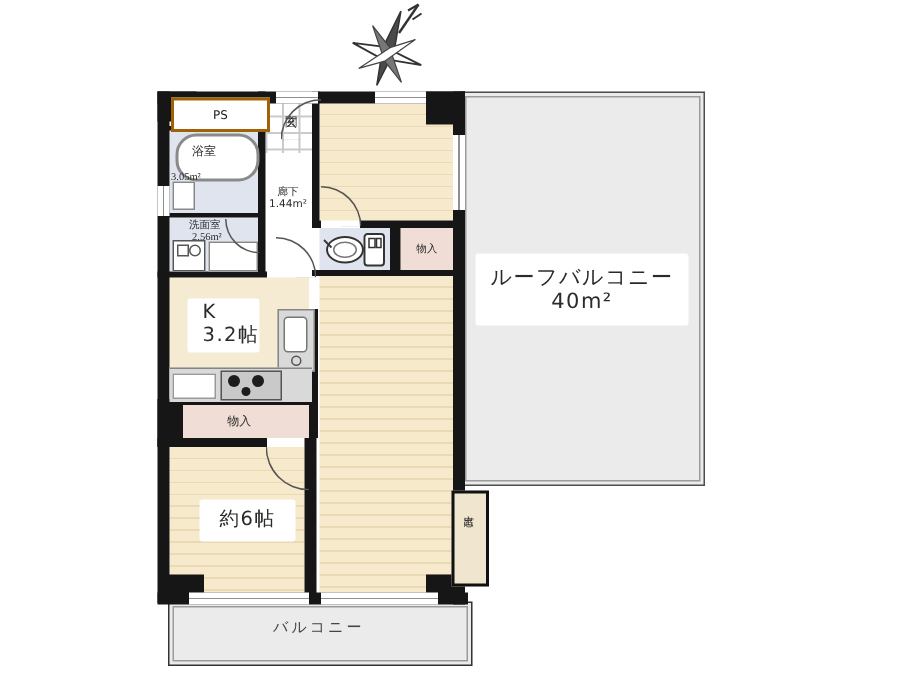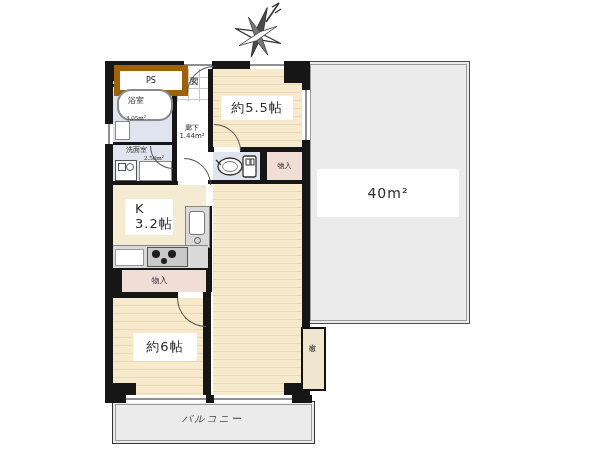--- a/index.html
+++ b/index.html
@@ -46,27 +46,28 @@
     </g>
     <line x1="40" y1="22" x2="53" y2="3" stroke="#333" stroke-width="1.6"></line>
     <line x1="53" y1="3" x2="46" y2="7" stroke="#333" stroke-width="1.4"></line>
     <line x1="55" y1="9" x2="49" y2="13" stroke="#333" stroke-width="1.4"></line>
   </svg>
 
   <div class="abs grey" style="left:307px;top:61px;width:161px;height:261px;border:1px solid #4d4d4d;">
     <div class="abs" style="left:2px;top:2px;right:2px;bottom:2px;border:1px solid #9b9b9b;"></div>
   </div>
   <div class="lbl roomlbl" style="left:317px;top:169px;width:142px;height:48px;flex-direction:column;font-size:14px;">
+    <span>ルーフバルコニー</span>
     <span>40m²</span>
   </div>
 
   <div class="abs grey" style="left:112px;top:401px;width:201px;height:41px;border:1px solid #333;">
     <div class="abs" style="left:2px;top:2px;right:2px;bottom:2px;border:1px solid #9b9b9b;"></div>
   </div>
-  <div class="lbl" style="left:112px;top:413px;width:201px;text-align:center;font-size:10px;color:#444;letter-spacing:2px;font-style:italic;">バルコニー</div>
+  <div class="lbl" style="left:112px;top:413px;width:201px;text-align:center;font-size:10px;color:#444;letter-spacing:2px;">バルコニー</div>
 
   <div class="abs tiles" style="left:177px;top:66px;width:33px;height:36px;"></div>
   <div class="abs wet" style="left:113px;top:87px;width:59px;height:55px;"></div>
   <div class="abs wet" style="left:113px;top:145px;width:59px;height:36px;"></div>
   <div class="abs tatami" style="left:213px;top:69px;width:89px;height:78px;"></div>
   <div class="abs wet" style="left:213px;top:152px;width:47px;height:28px;"></div>
   <div class="abs pink" style="left:267px;top:152px;width:35px;height:28px;"></div>
   <div class="abs plainbeige" style="left:113px;top:185px;width:93px;height:82px;"></div>
   <div class="abs pink" style="left:113px;top:270px;width:93px;height:22px;"></div>
   <div class="abs tatami" style="left:213px;top:184px;width:89px;height:211px;"></div>
@@ -100,46 +101,45 @@
   <div class="win-h" style="left:250px;top:61px;width:34px;height:8px;"></div>
   <div class="win-v" style="left:302px;top:90px;width:8px;height:50px;"></div>
   <div class="win-v" style="left:105px;top:124px;width:8px;height:20px;"></div>
   <div class="win-h" style="left:126px;top:395px;width:80px;height:8px;"></div>
   <div class="win-h" style="left:214px;top:395px;width:78px;height:8px;"></div>
 
   <div class="abs" style="left:301px;top:327px;width:21px;height:60px;background:#f0e6cf;border:2px solid #111;">
     <div class="lbl vert tiny" style="left:5px;top:9px;color:#333;">出窓</div>
   </div>
 
-  <div class="abs" style="left:114px;top:65px;width:62px;height:19px;background:#fff;border:6px solid #a16207;
+  <div class="abs" style="left:114px;top:65px;width:62px;height:19px;background:#fff;border:2px solid #a16207;
        display:flex;align-items:center;justify-content:center;">
     <span class="small">PS</span>
   </div>
 
   <div class="lbl vert small" style="left:189px;top:70px;color:#333;">玄関</div>
 
   <div class="abs" style="left:117px;top:89px;width:52px;height:28px;background:#fff;border:2px solid #8a8a8a;border-radius:14px;"></div>
   <div class="lbl small fix" style="left:128px;top:96px;">浴室</div>
-  <div class="lbl tiny fix" style="left:126px;top:114px;">3.05m²</div>
+  <div class="lbl tiny fix" style="left:114px;top:114px;">3.05m²</div>
   <div class="abs" style="left:115px;top:121px;width:13px;height:17px;background:#fff;border:1px solid #888;"></div>
 
   <div class="lbl tiny fix" style="left:126px;top:146px;">洗面室</div>
-  <div class="lbl tiny fix" style="left:128px;top:154px;margin-left:16px;">2.56m²</div>
+  <div class="lbl tiny fix" style="left:128px;top:154px;">2.56m²</div>
   <div class="abs" style="left:115px;top:160px;width:20px;height:19px;background:#fff;border:1px solid #555;">
     <div class="abs" style="left:2px;top:2px;width:6px;height:6px;border:1px solid #555;"></div>
     <div class="abs" style="left:10px;top:2px;width:6px;height:6px;border:1px solid #555;border-radius:50%;"></div>
   </div>
   <div class="abs" style="left:139px;top:161px;width:31px;height:18px;background:#fff;border:1px solid #888;"></div>
 
   <div class="lbl tiny" style="left:176px;top:124px;width:32px;text-align:center;">
     <div>廊下</div>
     <div>1.44m²</div>
   </div>
 
-  <div class="lbl roomlbl" style="left:221px;top:96px;width:72px;height:24px;">約5.5帖</div>
 
   <svg class="abs" style="left:215px;top:155px;" width="43" height="23" viewBox="0 0 43 23">
     <rect x="28" y="1" width="13" height="21" rx="2" fill="#fff" stroke="#333" stroke-width="1.3"></rect>
     <rect x="31" y="4" width="4" height="6" fill="none" stroke="#333" stroke-width="1"></rect>
     <rect x="36" y="4" width="3" height="6" fill="none" stroke="#333" stroke-width="1"></rect>
     <ellipse cx="15" cy="11.5" rx="12" ry="8.5" fill="#fff" stroke="#333" stroke-width="1.3"></ellipse>
     <ellipse cx="15" cy="11.5" rx="7.5" ry="5" fill="none" stroke="#777" stroke-width="1"></ellipse>
     <line x1="1" y1="5" x2="6" y2="10" stroke="#333" stroke-width="1.2"></line>
   </svg>
 

